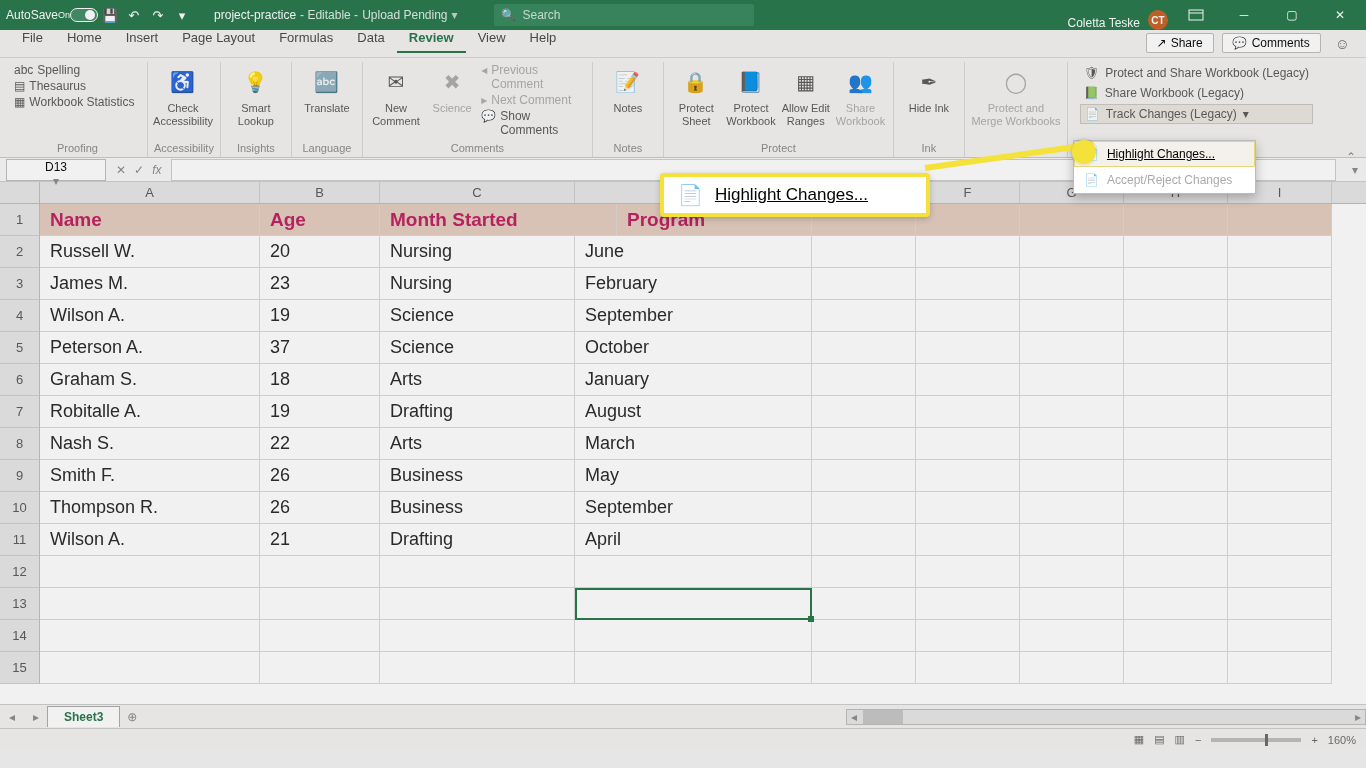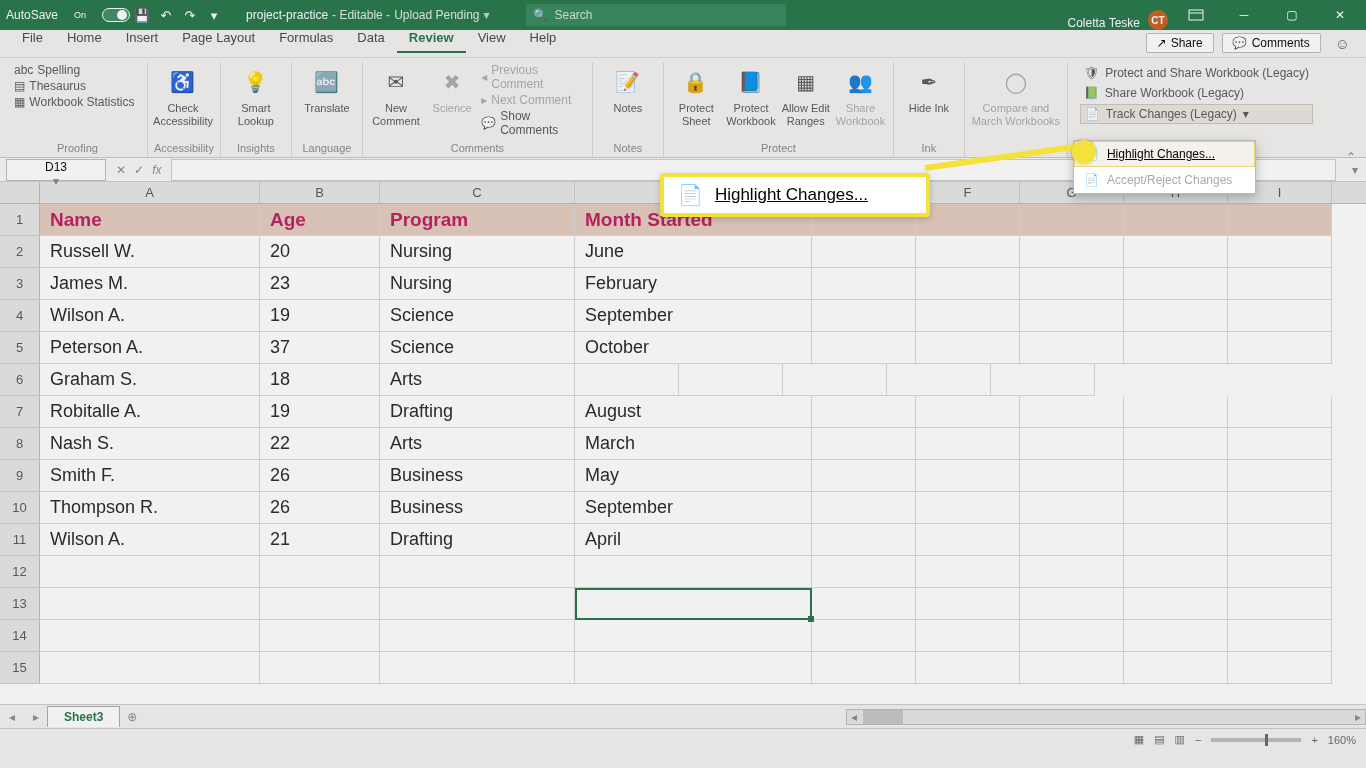--- a/index.html
+++ b/index.html
@@ -1,21 +1,21 @@
 <!DOCTYPE html>
 <html><head>
 <meta charset="utf-8">
 <style>
 * { margin: 0; padding: 0; box-sizing: border-box; font-family: "Segoe UI", Tahoma, sans-serif; }
 html, body { width: 1366px; height: 768px; overflow: hidden; background: #f3f3f3; position: relative; }
 .dim { position:absolute; inset:0; background: rgba(120,120,120,0.10); pointer-events:none; z-index: 500; }
 
 
 .titlebar { height: 30px; background: #217346; display:flex; align-items:center; color:#fff; font-size:12px; padding: 0 6px; }
-.titlebar .seg { display:flex; align-items:center; gap:16px; }
+.titlebar .seg { display:flex; align-items:center; gap:0; }
 .autosave { display:flex; align-items:center; gap:4px; }
 .pill { width:28px; height:14px; border:1px solid #fff; border-radius:8px; position:relative; background:#3d8a62;}
 .pill::after { content:""; position:absolute; right:2px; top:1px; width:10px; height:10px; background:#fff; border-radius:50%;}
 .tb-btn { width:24px; height:24px; display:flex; align-items:center; justify-content:center; color:#fff; font-size:13px; }
 .title-center { flex: 0 0 auto; margin: 16px 20px; display:flex; align-items:center; gap:4px;}
 .search { margin-left:16px; background:#2f855a; height:22px; width:260px; display:flex; align-items:center; padding:0 8px; gap:6px; color:#cfe5d6; font-size:12px; border-radius:2px;}
 .title-right { margin-left:auto; display:flex; align-items:flex-end; gap:8px;}
 .avatar { width:20px;height:20px;border-radius:50%;background:#c65d1f;color:#fff;display:flex;align-items:center;justify-content:center;font-size:10px;font-weight:bold;}
 .winbtn { width:40px; height:30px; display:flex; align-items:center; justify-content:center; color:#fff;}
 
@@ -26,21 +26,21 @@
 .tabs .right { margin-left:auto; display:flex; gap:8px; align-items:center;}
 .sharebtn { border:1px solid #bbb; padding:2px 10px; font-size:12px; border-radius:2px; background:#fff; display:flex; gap:4px; align-items:center;}
 
 
 .ribbon { height:100px; background:#f3f2f1; border-bottom:1px solid #c8c8c8; display:flex; align-items:stretch; padding:4px 8px 0; font-size:12px; color:#555;}
 .group { display:flex; flex-direction:column; padding:0 6px; border-right:1px solid #d6d6d6; }
 .group-body { flex:1; display:flex; align-items:flex-start; gap:2px; }
 .group-label { text-align:center; font-size:11px; color:#888; padding-bottom:3px;}
 .bigbtn { width:58px; display:flex; flex-direction:column; align-items:center; gap:4px; text-align:center; font-size:11px; line-height:1.15; padding-top:4px;}
 .bigbtn .ic { width:32px;height:32px; display:flex;align-items:center;justify-content:center;font-size:20px;}
-.smallrow { display:flex; align-items:center; gap:4px; margin:1px 0;}
+.smallrow { display:flex; gap:4px; margin:1px 0;}
 .stack { display:flex; flex-direction:column; justify-content:center;}
 .disabled { color:#aaa; }
 .changes-group { display:flex; flex-direction:column; padding:2px 6px; gap:2px; font-size:12px;}
 .changes-row { display:flex; align-items:center; gap:6px; padding:2px 4px;}
 .changes-row.hl { background:#e9e6df; border:1px solid #c9c6be; }
 .track-dropdown { position:absolute; right:110px; top:140px; width:183px; background:#fff; border:1px solid #bbb; box-shadow:0 4px 10px rgba(0,0,0,.25); z-index:700; font-size:12px;}
 .track-dropdown .item { display:flex; align-items:center; gap:8px; padding:6px 10px; }
 .track-dropdown .item.hl { background:#f3f1ea; outline:1px solid #e3d77a; outline-offset:-1px;}
 .track-dropdown .dis { color:#aaa; }
 
@@ -255,21 +255,21 @@
           <span class="ic">✒</span>
           <span>Hide Ink</span>
         </div>
       </div>
       <div class="group-label">Ink</div>
     </div>
   <div class="group">
       <div class="group-body">
         <div class="bigbtn disabled" style="width:90px">
           <span class="ic">◯</span>
-          <span>Compare and March Workbooks</span>
+          <span>Protect and Merge Workbooks</span>
         </div>
       </div>
       <div class="group-label">&nbsp;</div>
     </div>
   <div class="group" style="border:none;flex:1">
     <div class="group-body">
         <div class="changes-group">
       <div class="changes-row">
             <span>🛡</span>
             <span>Protect and Share Workbook (Legacy)</span>
@@ -328,22 +328,22 @@
       <div class="colh" style="width: 104px;">H</div>
       <div class="colh" style="width: 104px;">I</div>
     </div>
 </div>
 
 <div class="grid" id="gridbody">
     <div class="row">
       <div class="rowh">1</div>
       <div class="cell colA hdrcell">Name</div>
       <div class="cell colB hdrcell">Age</div>
+      <div class="cell colD hdrcell">Month Started</div>
       <div class="cell colC hdrcell">Program</div>
-      <div class="cell colD hdrcell">Month Started</div>
       <div class="cell colE hdrcell"></div>
       <div class="cell colF hdrcell"></div>
       <div class="cell colG hdrcell"></div>
       <div class="cell colH hdrcell"></div>
       <div class="cell colI hdrcell"></div>
     </div>
     <div class="row">
       <div class="rowh">2</div>
       <div class="cell colA">Russell W.</div>
       <div class="cell colB">20</div>
@@ -389,20 +389,21 @@
       <div class="cell colF"></div>
       <div class="cell colG"></div>
       <div class="cell colH"></div>
       <div class="cell colI"></div>
     </div>
     <div class="row">
       <div class="rowh">6</div>
       <div class="cell colA">Graham S.</div>
       <div class="cell colB">18</div>
       <div class="cell colC">Arts</div>
+      <div class="cell colD">January</div>
       <div class="cell colE"></div>
       <div class="cell colF"></div>
       <div class="cell colG"></div>
       <div class="cell colH"></div>
       <div class="cell colI"></div>
     </div>
     <div class="row">
       <div class="rowh">7</div>
       <div class="cell colA">Robitalle A.</div>
       <div class="cell colB">19</div>

